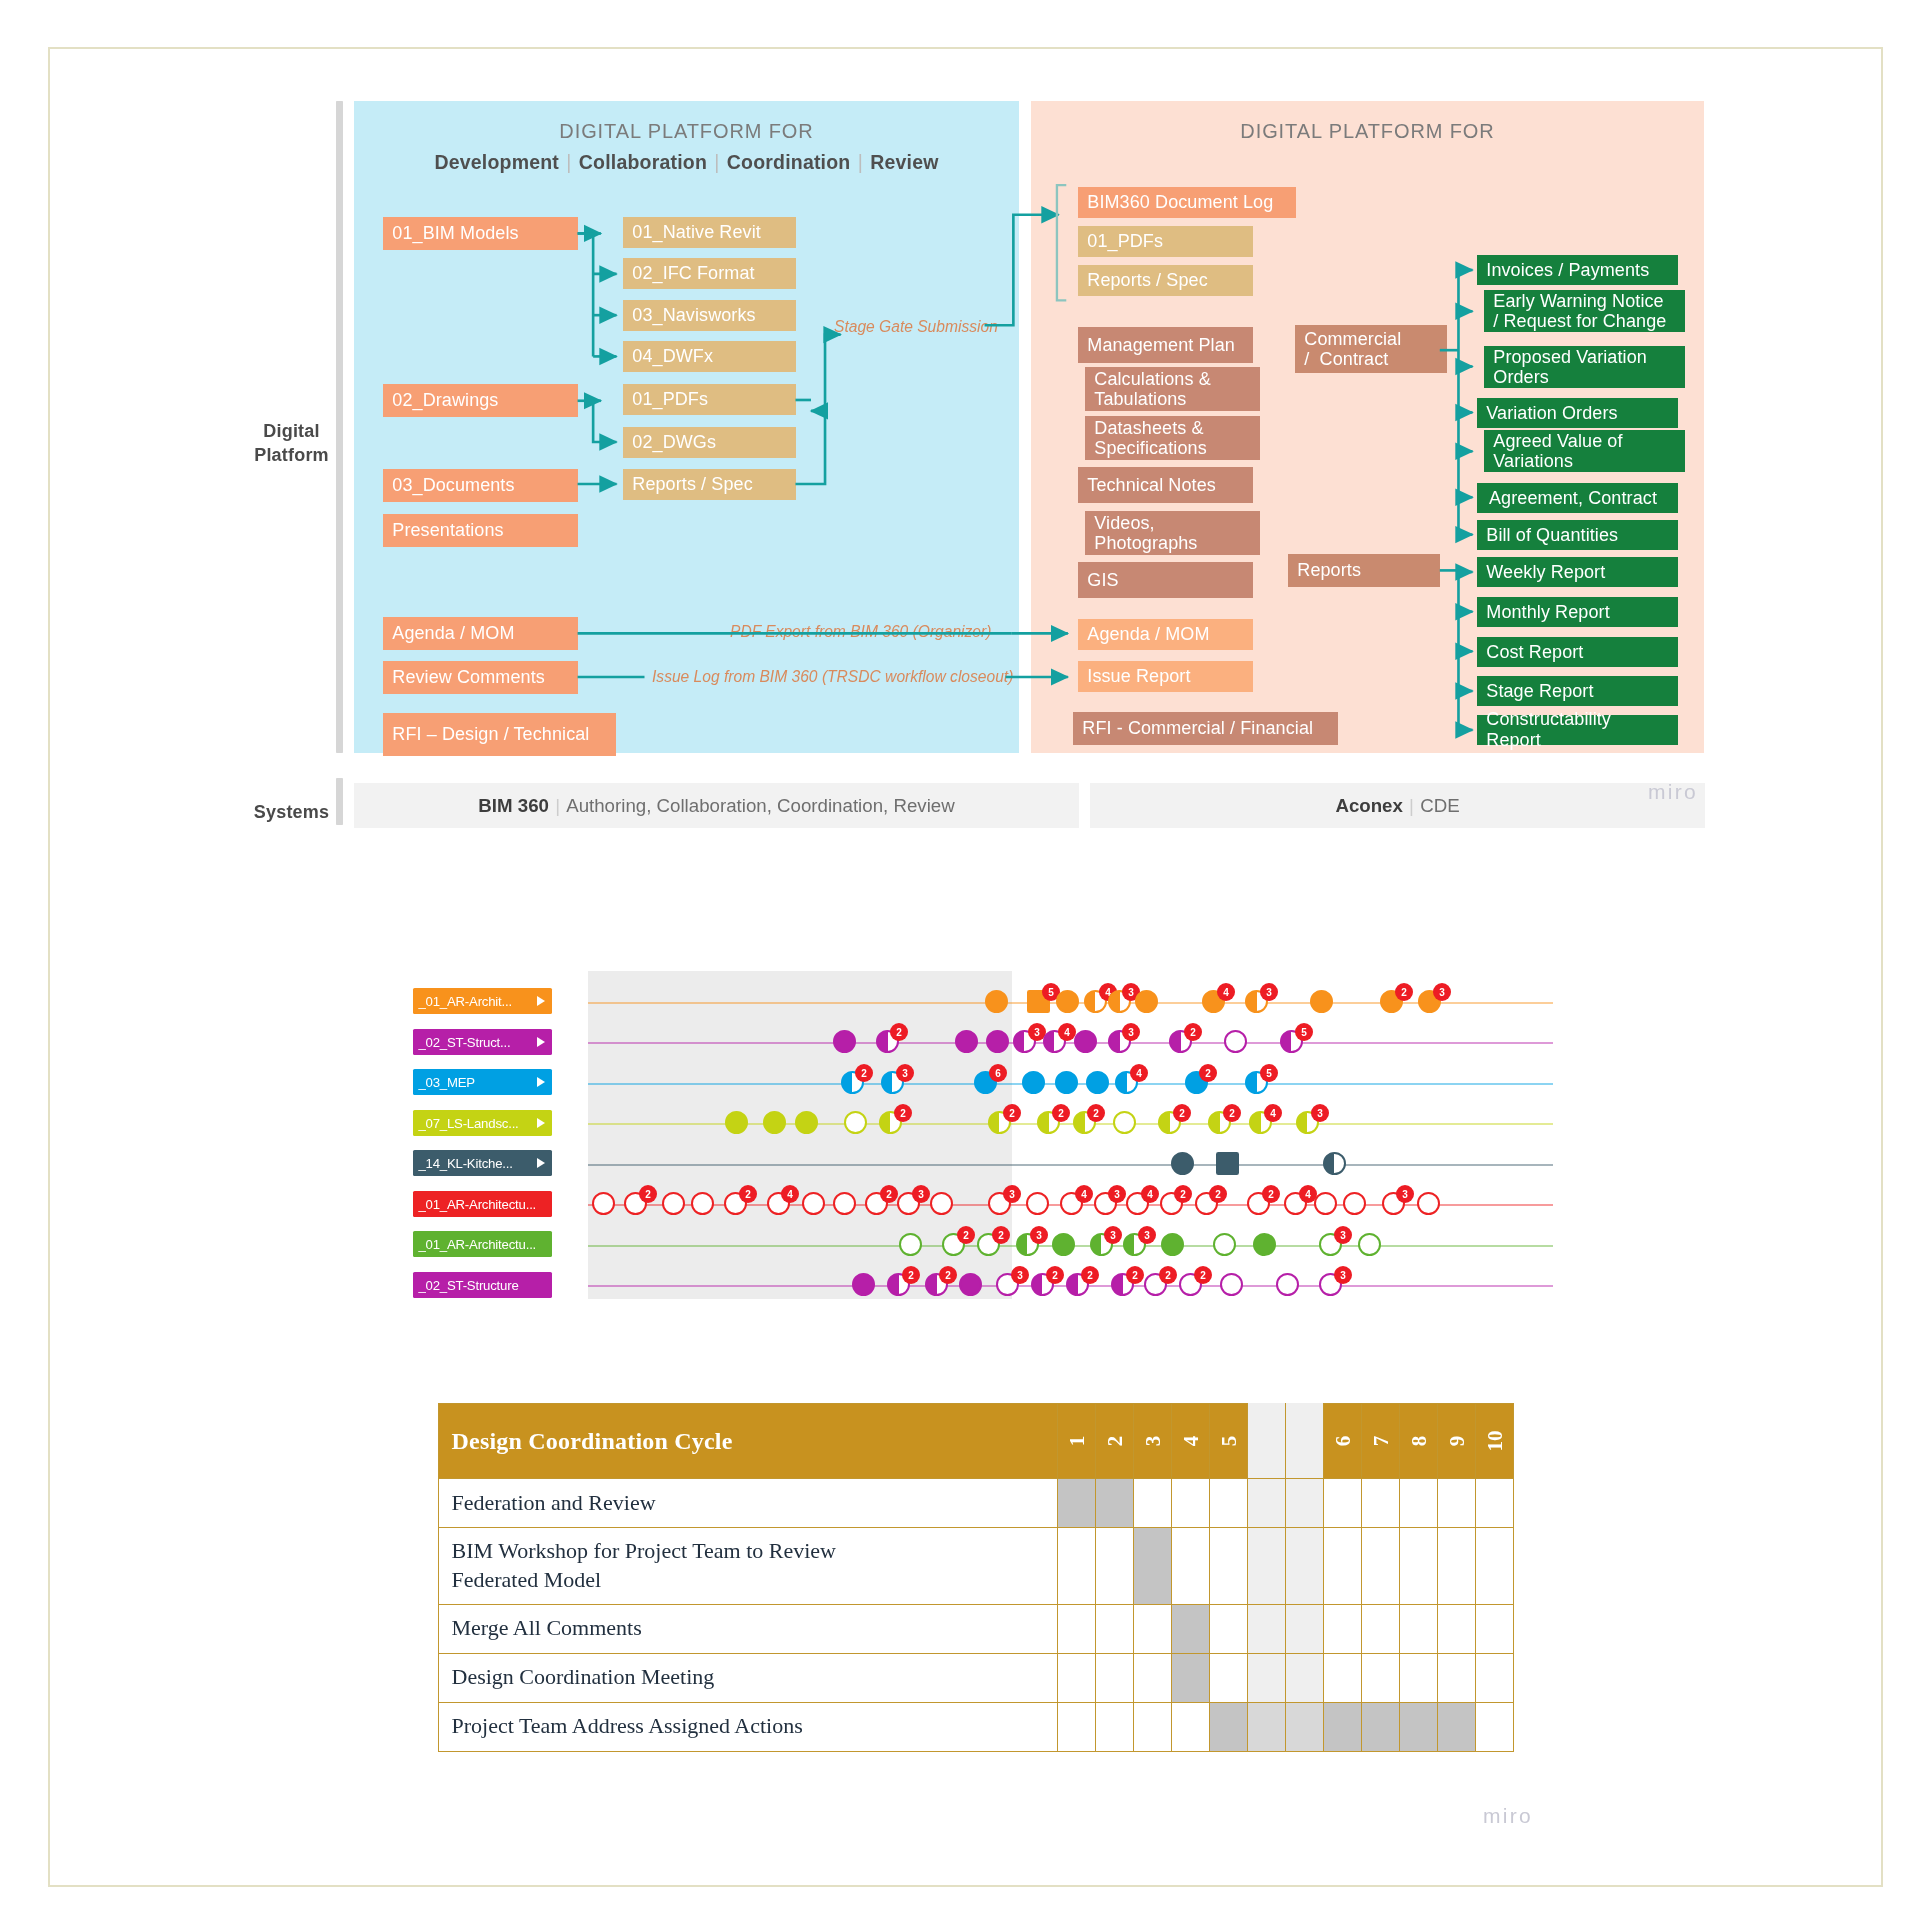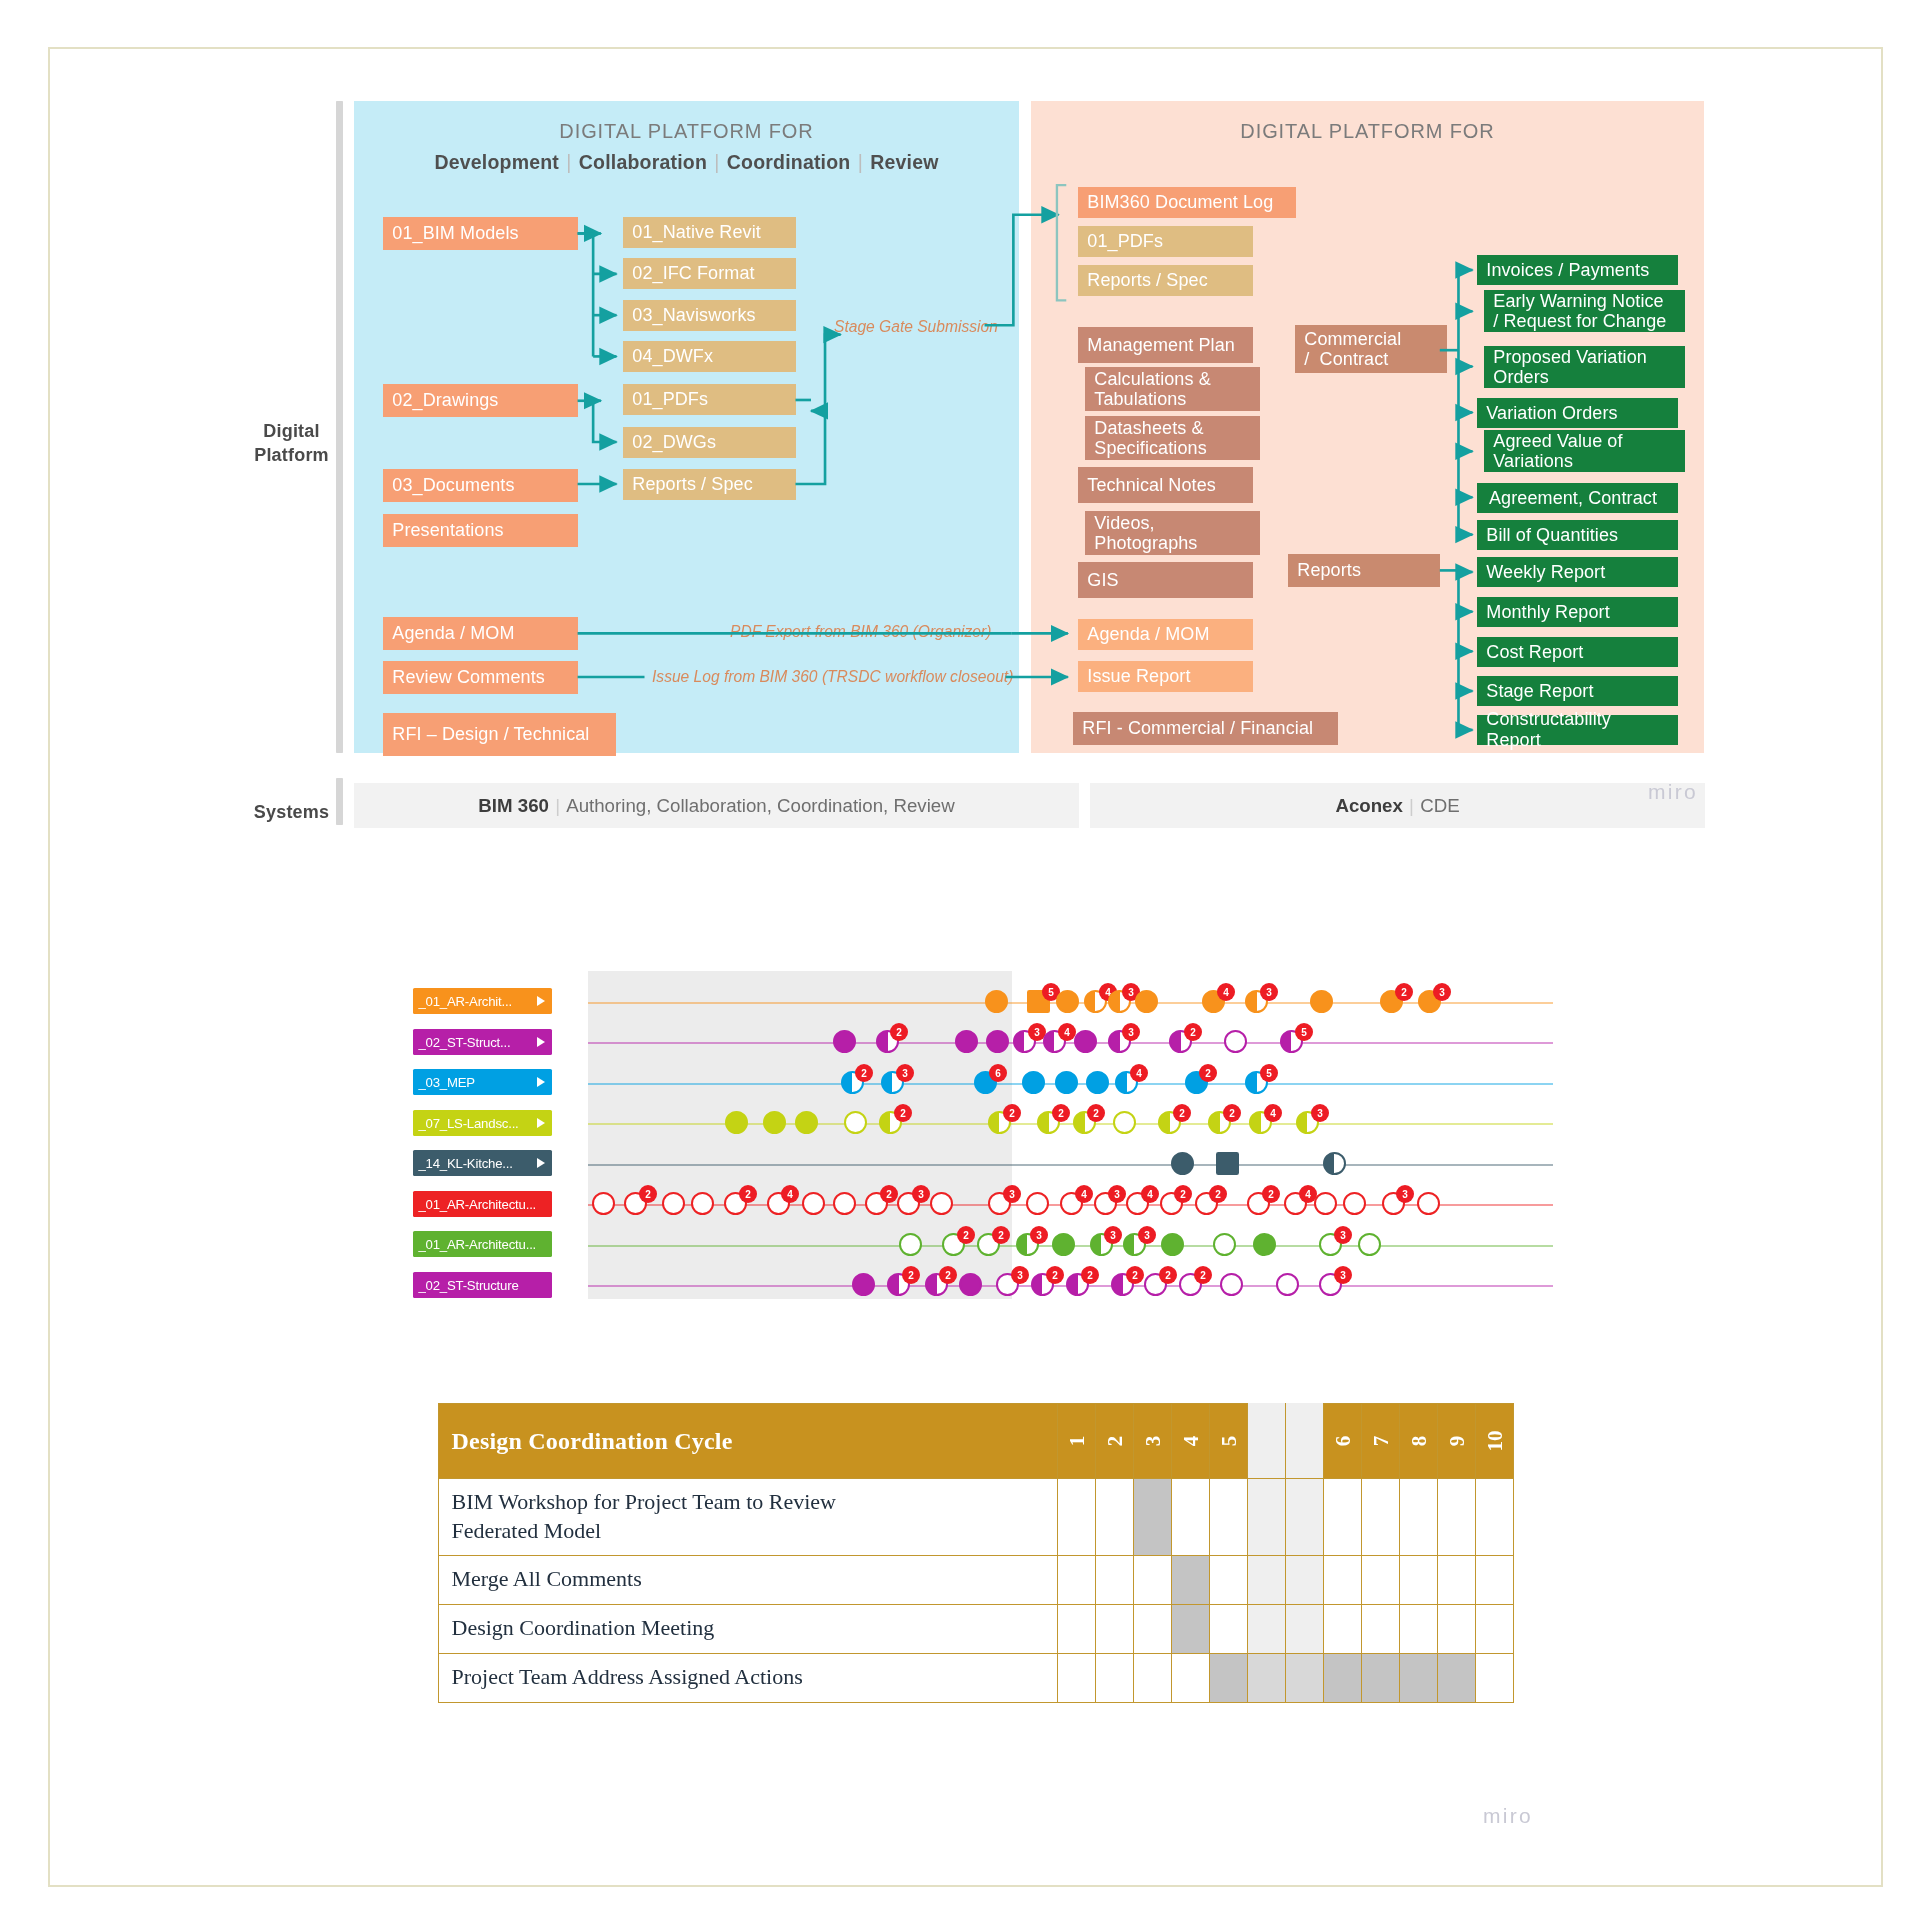--- a/index.html
+++ b/index.html
@@ -524,20 +524,35 @@
       <th class="numcell">
           <span>9</span>
         </th>
       <th class="numcell">
           <span>10</span>
         </th>
     </tr>
   </thead>
   <tbody id="tbl-body">
       <tr>
+        <td class="rowlab">Federation and Review</td>
+        <td class="cell fill" style="height: 48px;"></td>
+        <td class="cell fill" style="height: 48px;"></td>
+        <td class="cell" style="height: 48px;"></td>
+        <td class="cell" style="height: 48px;"></td>
+        <td class="cell" style="height: 48px;"></td>
+        <td class="cell dim" style="height: 48px;"></td>
+        <td class="cell dim" style="height: 48px;"></td>
+        <td class="cell" style="height: 48px;"></td>
+        <td class="cell" style="height: 48px;"></td>
+        <td class="cell" style="height: 48px;"></td>
+        <td class="cell" style="height: 48px;"></td>
+        <td class="cell" style="height: 48px;"></td>
+      </tr>
+      <tr>
         <td class="rowlab">BIM Workshop for Project Team to Review<br>Federated Model</td>
         <td class="cell" style="height: 61px;"></td>
         <td class="cell" style="height: 61px;"></td>
         <td class="cell fill" style="height: 61px;"></td>
         <td class="cell" style="height: 61px;"></td>
         <td class="cell" style="height: 61px;"></td>
         <td class="cell dim" style="height: 61px;"></td>
         <td class="cell dim" style="height: 61px;"></td>
         <td class="cell" style="height: 61px;"></td>
         <td class="cell" style="height: 61px;"></td>

